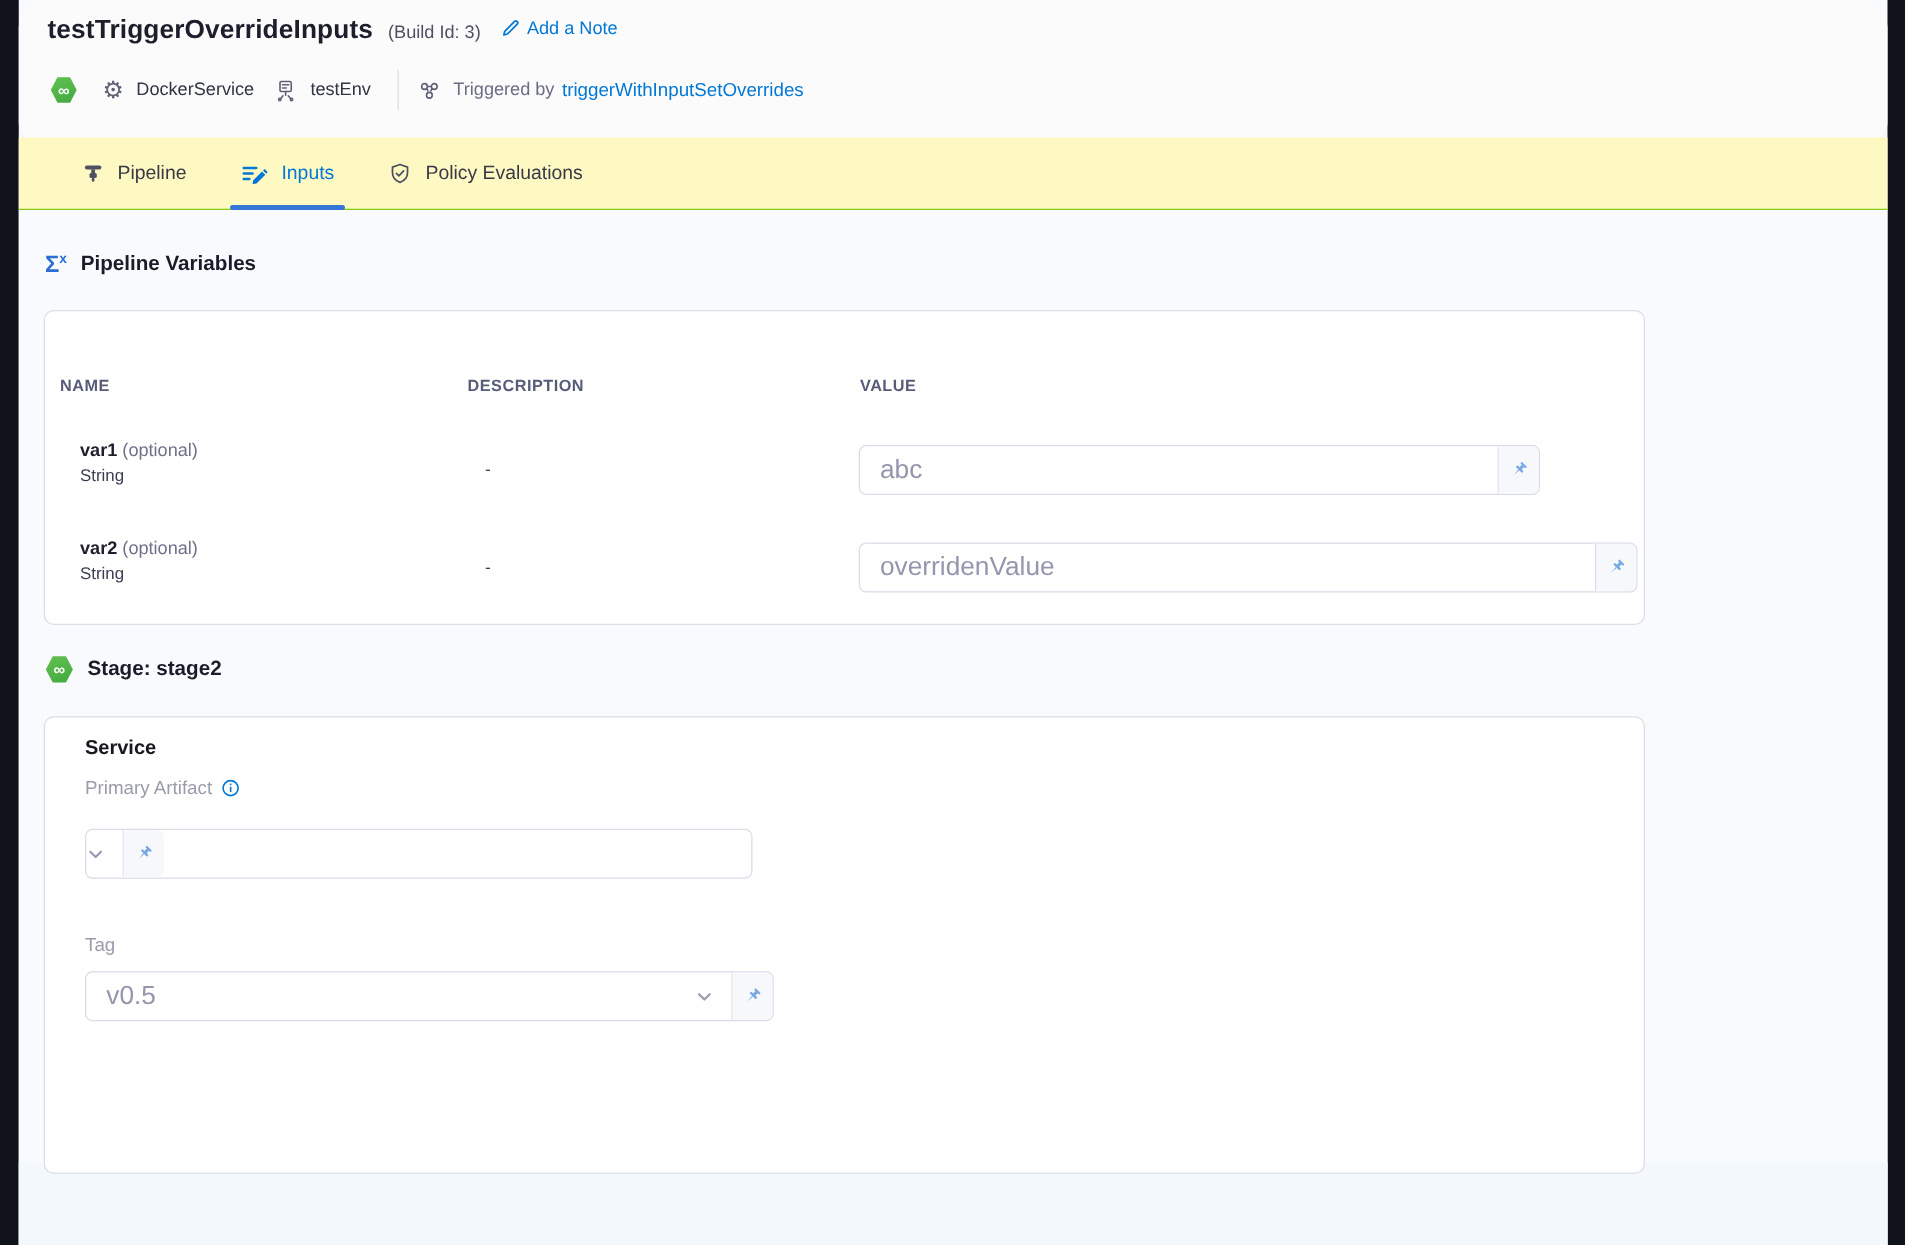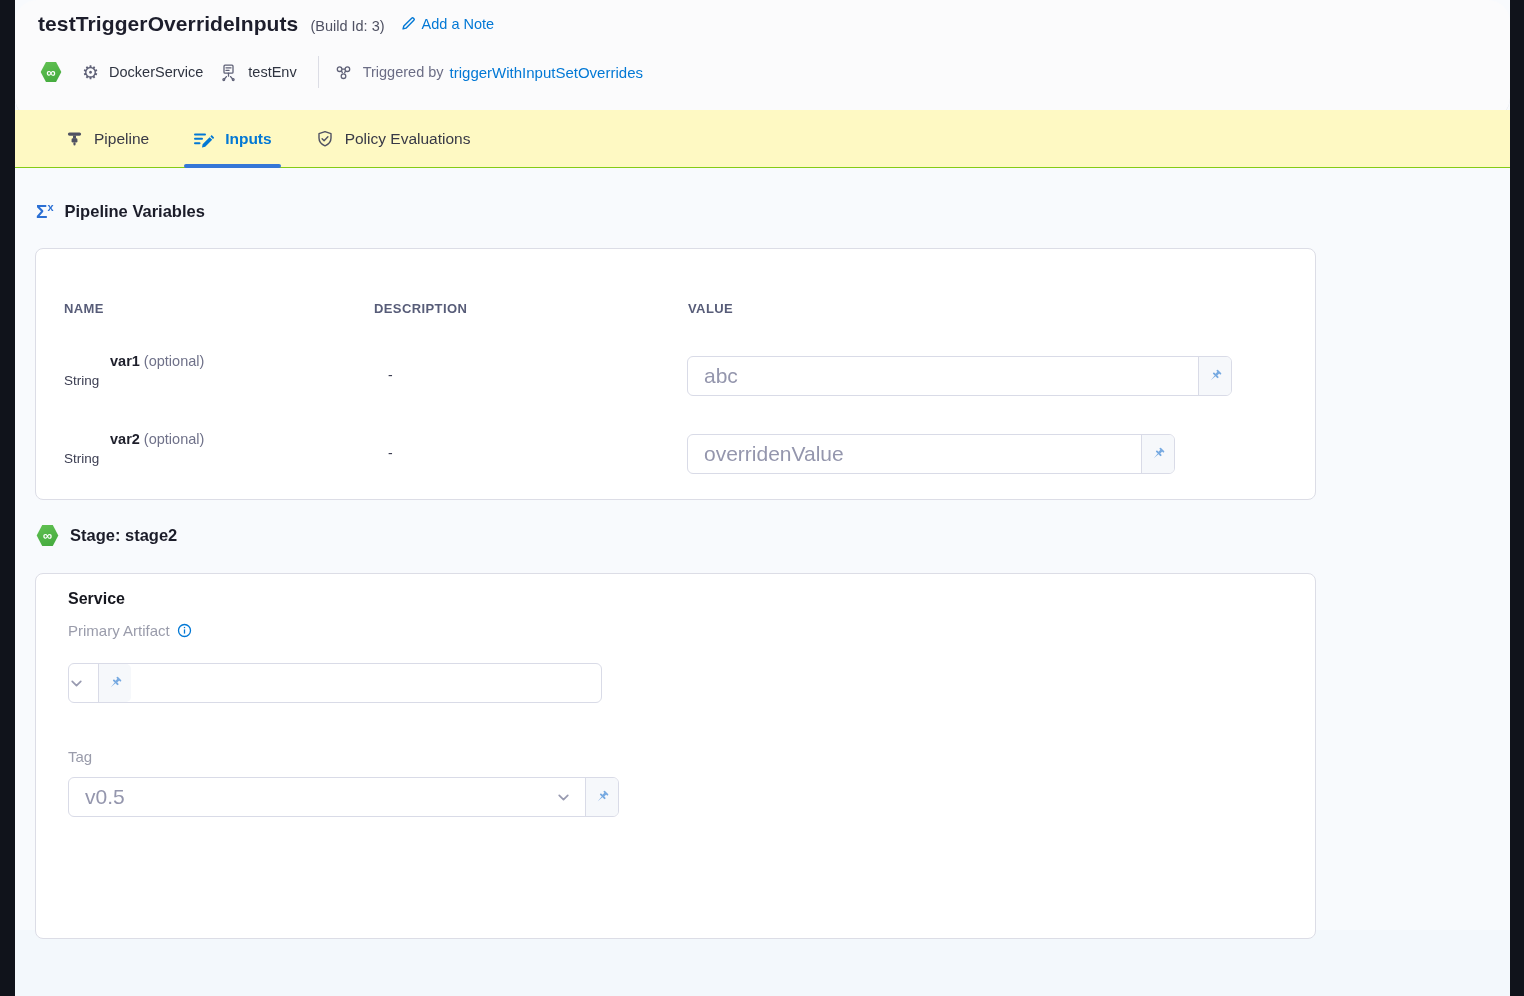--- a/index.html
+++ b/index.html
@@ -24,56 +24,56 @@
   .meta-divider { width:1px; height:32px; background:#dcdde5; margin-left:21px; }
   .trigger-icon { margin-left:15px; }
   .triggered-by { margin-left:10px; font-size:14.5px; color:#6b6d85; }
   .trigger-link { margin-left:6px; font-size:15px; color:#0278d5; cursor:pointer; }
 
   
   .tabbar { position:absolute; left:0; top:110px; width:100%; height:58px; background:#fef9c3; border-bottom:1px solid #84cc16; display:flex; align-items:stretch; padding-left:42px; }
   .tab { position:relative; display:flex; align-items:center; gap:11px; padding:0 9px; margin-right:26px; font-size:15.5px; color:#383946; cursor:pointer; }
   .tab .tab-label { font-weight:500; }
   .tab.active { color:#0278d5; }
-  .tab.active .tab-label { font-weight:700; }
+  .tab.active .tab-label { font-weight:400; }
   .tab.active::after { content:""; position:absolute; left:0; right:0; bottom:-1px; height:4px; border-radius:3px; background:#3577d7; }
 
   
   .content { position:absolute; left:0; top:168px; width:100%; height:828px; background:#f8fafd; }
   .content-footer { position:absolute; left:0; top:762px; width:100%; height:66px; background:#f3f8fc; }
 
   .section-heading { position:absolute; display:flex; align-items:center; gap:11px; }
   .section-heading .heading-text { font-size:16.5px; font-weight:700; color:#1b1c29; }
   .sigma-icon { color:#2b6fd4; font-size:19px; font-weight:700; line-height:1; }
   .sigma-icon sup { font-size:11px; font-weight:700; }
   .pv-heading { left:21px; top:34px; }
   .stage-heading { left:21px; top:356px; }
 
   .card { position:absolute; left:20px; width:1281px; background:#ffffff; border:1px solid #dcdde6; border-radius:8px; }
   .card-1 { top:80px; height:252px; }
   .card-2 { top:405px; height:366px; }
 
   .col-header { position:absolute; font-size:13px; font-weight:700; color:#575c78; letter-spacing:.4px; }
-  .col-name  { left:28px;  top:52px; }
+  .col-name  { left:12px;  top:52px; }
   .col-desc  { left:338px; top:52px; }
   .col-value { left:652px; top:52px; }
 
   .var-name-block { position:absolute; left:28px; }
-  .var-name-line { font-size:14.5px; color:#6f7189;margin-left:46px; }
+  .var-name-line { font-size:14.5px; color:#6f7189; }
   .var-name-line b { font-size:14.5px; font-weight:700; color:#1e1f2b; }
   .var-type { margin-top:4px; font-size:13.5px; color:#3c3e52; }
   .var-desc { position:absolute; left:352px; font-size:14px; color:#3c3e52; }
 
   .input-group { position:absolute; display:flex; align-items:stretch; height:40px; border:1px solid #d9dbe7; border-radius:6px; background:#fff; }
   .input-group .field-text { flex:1; display:flex; align-items:center; padding:0 16px; font-size:21px; color:#9496ad; overflow:hidden; white-space:nowrap; }
   .input-group .chevron { display:flex; align-items:center; padding-right:14px; }
   .pin-seg { width:33px; border-left:1px solid #d9dbe7; background:#f6f8fb; border-radius:0 5px 5px 0; display:flex; align-items:center; justify-content:center; cursor:pointer; }
 
   .ig-var1 { left:651px; top:107px; width:545px; }
-  .ig-var2 { left:651px; top:185px; width:488px; }
+  .ig-var2 { left:651px; top:185px; width:623px; }
 
   .service-heading { position:absolute; left:32px; top:16px; font-size:16px; font-weight:700; color:#16171f; }
   .field-label { position:absolute; display:flex; align-items:center; gap:7px; font-size:15px; color:#9a9cab; }
   .lbl-artifact { left:32px; top:48px; }
   .lbl-tag { left:32px; top:174px; }
   .ig-artifact { left:32px; top:89px; width:534px; }
   .ig-tag { left:32px; top:203px; width:551px; }
 
   .svg-icon { display:block; }
 </style>

